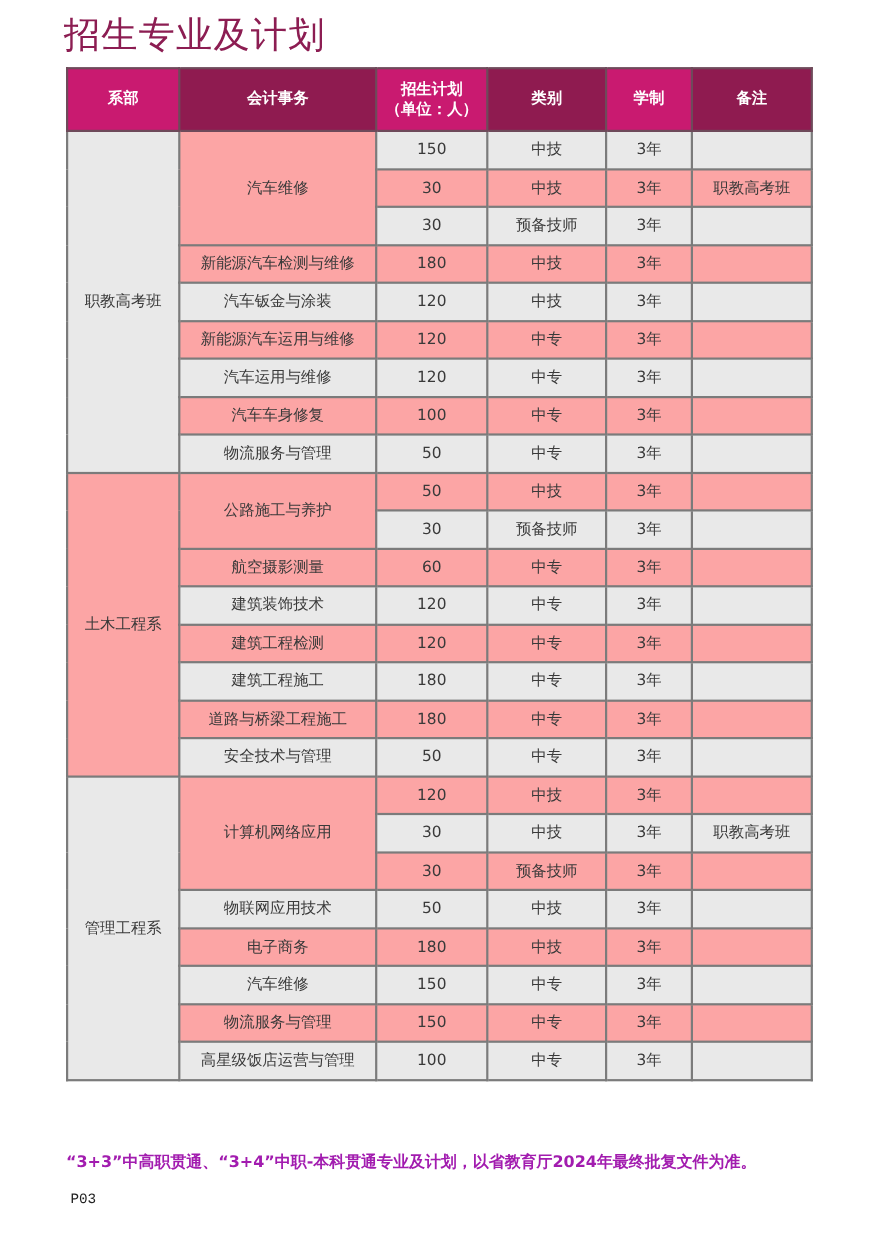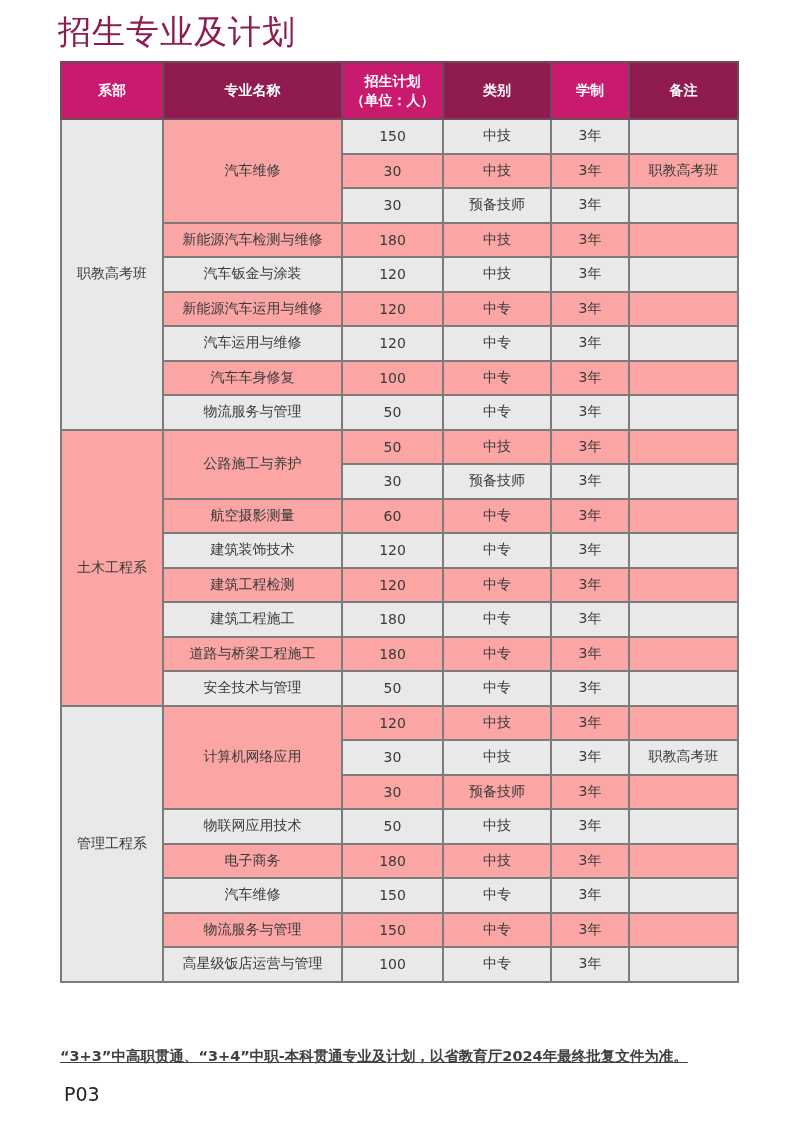--- a/index.html
+++ b/index.html
@@ -12,41 +12,41 @@
   table.plan th, table.plan td { border:2px solid #7b7b7b; text-align:center;
                vertical-align:middle; padding:0; font-size:14px; color:#3a3a3a; }
   table.plan th { color:#fff; font-weight:bold; font-size:14px; height:55px; line-height:19px;
                   border-color:#6e4a5a; }
   th.pink { background:#c91a70; }
   th.maroon { background:#8f1b50; }
   table.plan td { height:32.5px; }
   td.gray { background:#e9e9e9; }
   td.white { background:#fca5a5; }
   .footnote { position:absolute; left:60px; top:1047px; font-size:14.5px; font-weight:bold;
-              color:#404040; white-space:nowrap;text-decoration:underline; }
-  .page-no { position:absolute; left:64px; top:1083px; font-size:19px; color:#222; }
+              color:#a21caf; white-space:nowrap; }
+  .page-no { position:absolute; left:64px; top:1083px; font-size:13px; color:#222;font-family:Liberation Mono, monospace; }
 </style>
 </head>
 <body>
 
 <div class="title">招生专业及计划</div>
 
 <table class="plan">
   <colgroup>
     <col style="width:102px">
       <col style="width:179px">
       <col style="width:101px">
     <col style="width:108px">
       <col style="width:78px">
       <col style="width:109px">
   </colgroup>
   <thead>
     <tr>
       <th class="pink">系部</th>
-      <th class="maroon">专业名称</th>
+      <th class="maroon">会计事务</th>
       <th class="pink">
         <div>招生计划</div>
         <div>（单位：人）</div>
       </th>
       <th class="maroon">类别</th>
       <th class="pink">学制</th>
       <th class="maroon">备注</th>
     </tr>
   </thead>
   <tbody id="plan-body">

